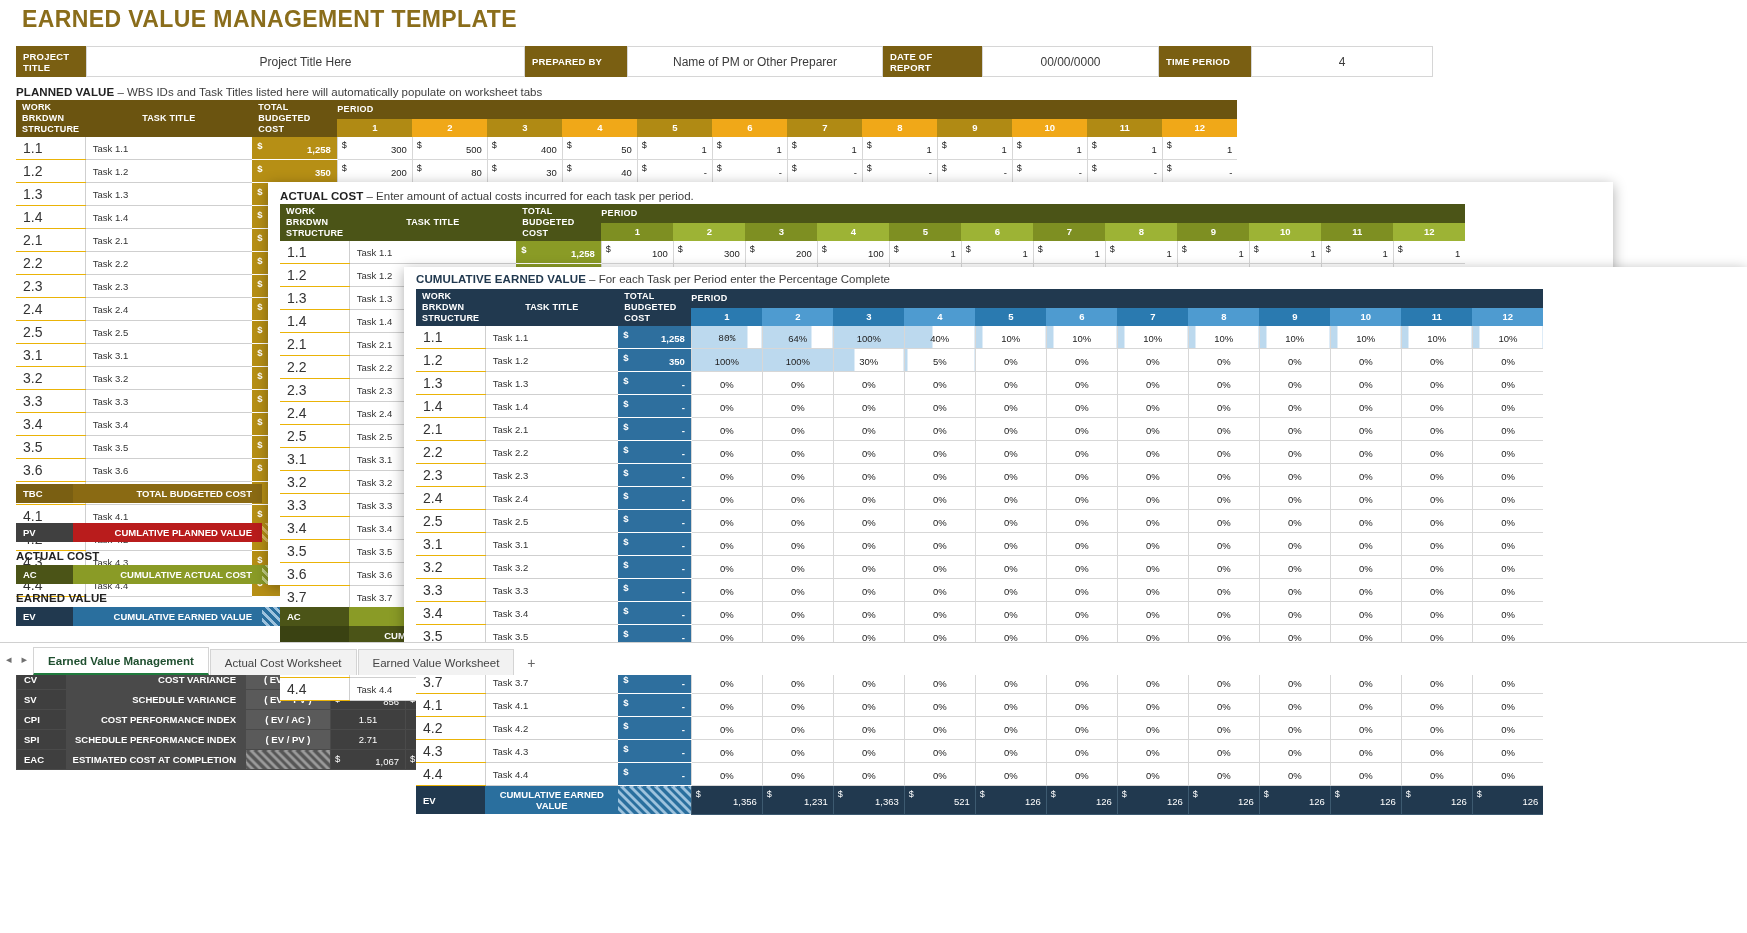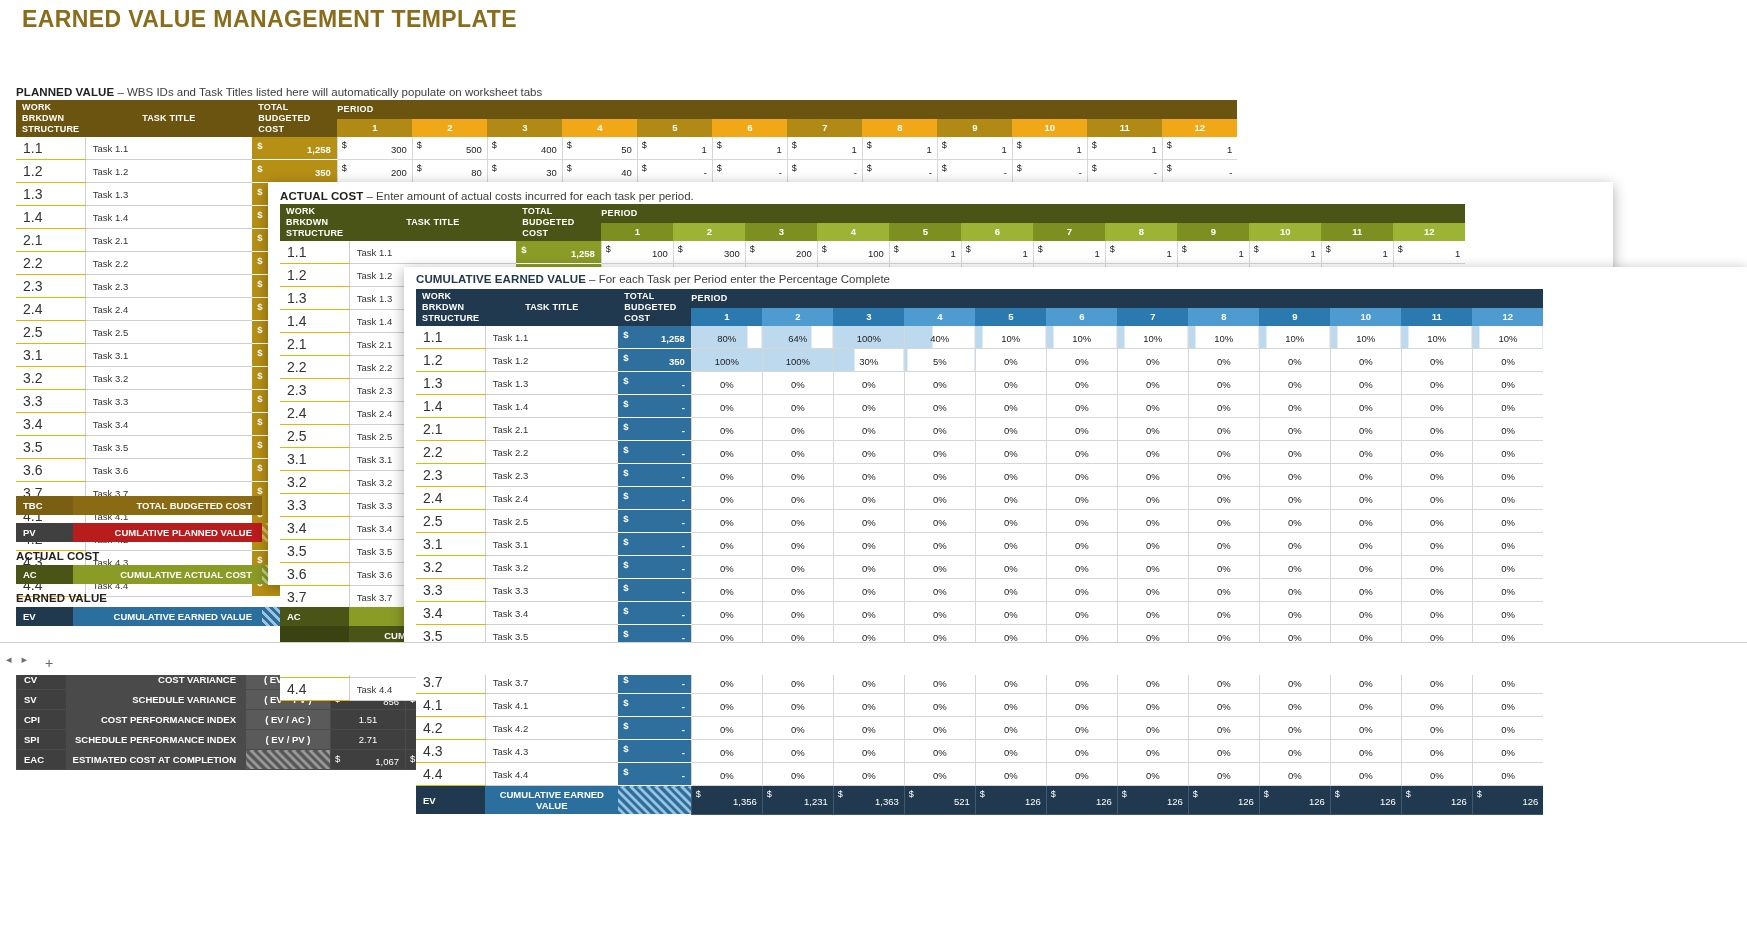--- a/index.html
+++ b/index.html
@@ -113,20 +113,32 @@
   .tab.active{font-weight:bold;color:#1f4f2f;background:#fff;border-bottom:2px solid #1f7a3d;}
   .addtab{display:flex;align-items:center;padding:0 12px;height:25px;color:#666;font-size:14px;}
 </style>
 </head>
 <body>
 
 <div class="wrap">
 
   <div class="page-title">EARNED VALUE MANAGEMENT TEMPLATE</div>
 
+  <div class="infobar">
+    <div class="lbl" style="width:56px">
+      <span>PROJECT TITLE</span>
+    </div>
+    <div class="val" style="width:437px">Project Title Here</div>
+    <div class="lbl" style="width:88px">PREPARED BY</div>
+    <div class="val" style="width:254px">Name of PM or Other Preparer</div>
+    <div class="lbl" style="width:85px">DATE OF REPORT</div>
+    <div class="val" style="width:175px">00/00/0000</div>
+    <div class="lbl" style="width:78px">TIME PERIOD</div>
+    <div class="val" style="width:180px">4</div>
+  </div>
 
   <div class="caption" style="left:16px;top:86px;">
     <b>PLANNED VALUE</b><span> – WBS IDs and Task Titles listed here will automatically populate on worksheet tabs</span>
   </div>
   <table class="tbl" id="pv-table" style="left:16px;top:100px;">
     <colgroup>
       <col style="width:62px">
         <col style="width:167px">
         <col style="width:85px">
       <col span="12" style="width:75px">
@@ -630,21 +642,21 @@
           <td class="money"></td>
           <td class="money"></td>
           <td class="money"></td>
           <td class="money"></td>
           <td class="money"></td>
           <td class="money"></td>
         </tr>
       </tbody>
   </table>
 
-  <div class="sumbar" style="left:16px;top:496px;">
+  <div class="sumbar" style="left:16px;top:484px;">
     <div class="code" style="background:#7a5f12">TBC</div>
     <div class="name" style="background:#8a6a13;width:179px">TOTAL BUDGETED COST</div>
     <div class="name" style="background:#b68f15;width:85px;justify-content:flex-start;padding-left:6px;">$</div>
   </div>
   <div class="sumbar" style="left:16px;top:523px;">
     <div class="code" style="background:#404040">PV</div>
     <div class="name" style="background:#b91c1c;width:179px">CUMLATIVE PLANNED VALUE</div>
     <div class="name hatch-gold" style="width:85px"></div>
   </div>
 
@@ -1448,21 +1460,21 @@
           </tr>
       </thead>
       <tbody>
           <tr>
             <td class="wbs">1.1</td>
             <td class="ttl">Task 1.1</td>
             <td class="tbc">
               <span class="d">$</span>
               <span class="n">1,258</span>
             </td>
-            <td class="pct" style="background: linear-gradient(to right, rgb(188, 217, 238) 80%, rgb(255, 255, 255) 80%);">80%</td>
+            <td class="pct" style="background: linear-gradient(to right, rgb(188, 217, 238) 80%, rgb(255, 255, 255) 80%); font-family: Liberation Mono, monospace;">80%</td>
             <td class="pct" style="background: linear-gradient(to right, rgb(188, 217, 238) 70%, rgb(255, 255, 255) 70%);">64%</td>
             <td class="pct" style="background: linear-gradient(to right, rgb(188, 217, 238) 100%, rgb(255, 255, 255) 100%);">100%</td>
             <td class="pct" style="background: linear-gradient(to right, rgb(188, 217, 238) 40%, rgb(255, 255, 255) 40%);">40%</td>
             <td class="pct" style="background: linear-gradient(to right, rgb(188, 217, 238) 10%, rgb(255, 255, 255) 10%);">10%</td>
             <td class="pct" style="background: linear-gradient(to right, rgb(188, 217, 238) 10%, rgb(255, 255, 255) 10%);">10%</td>
             <td class="pct" style="background: linear-gradient(to right, rgb(188, 217, 238) 10%, rgb(255, 255, 255) 10%);">10%</td>
             <td class="pct" style="background: linear-gradient(to right, rgb(188, 217, 238) 10%, rgb(255, 255, 255) 10%);">10%</td>
             <td class="pct" style="background: linear-gradient(to right, rgb(188, 217, 238) 10%, rgb(255, 255, 255) 10%);">10%</td>
             <td class="pct" style="background: linear-gradient(to right, rgb(188, 217, 238) 10%, rgb(255, 255, 255) 10%);">10%</td>
             <td class="pct" style="background: linear-gradient(to right, rgb(188, 217, 238) 10%, rgb(255, 255, 255) 10%);">10%</td>
@@ -1905,16 +1917,21 @@
           </tr>
         </tfoot>
     </table>
   </div>
 
   <div class="tabbar">
     <div class="navarrows">
       <span>◂</span>
       <span>▸</span>
     </div>
+    <div id="tabs-host" style="display:flex;align-items:flex-end;">
+        <div class="tab active">Earned Value Management</div>
+        <div class="tab">Actual Cost Worksheet</div>
+        <div class="tab">Earned Value Worksheet</div>
+      </div>
     <div class="addtab">+</div>
   </div>
 
 </div>
 
 </body></html>

